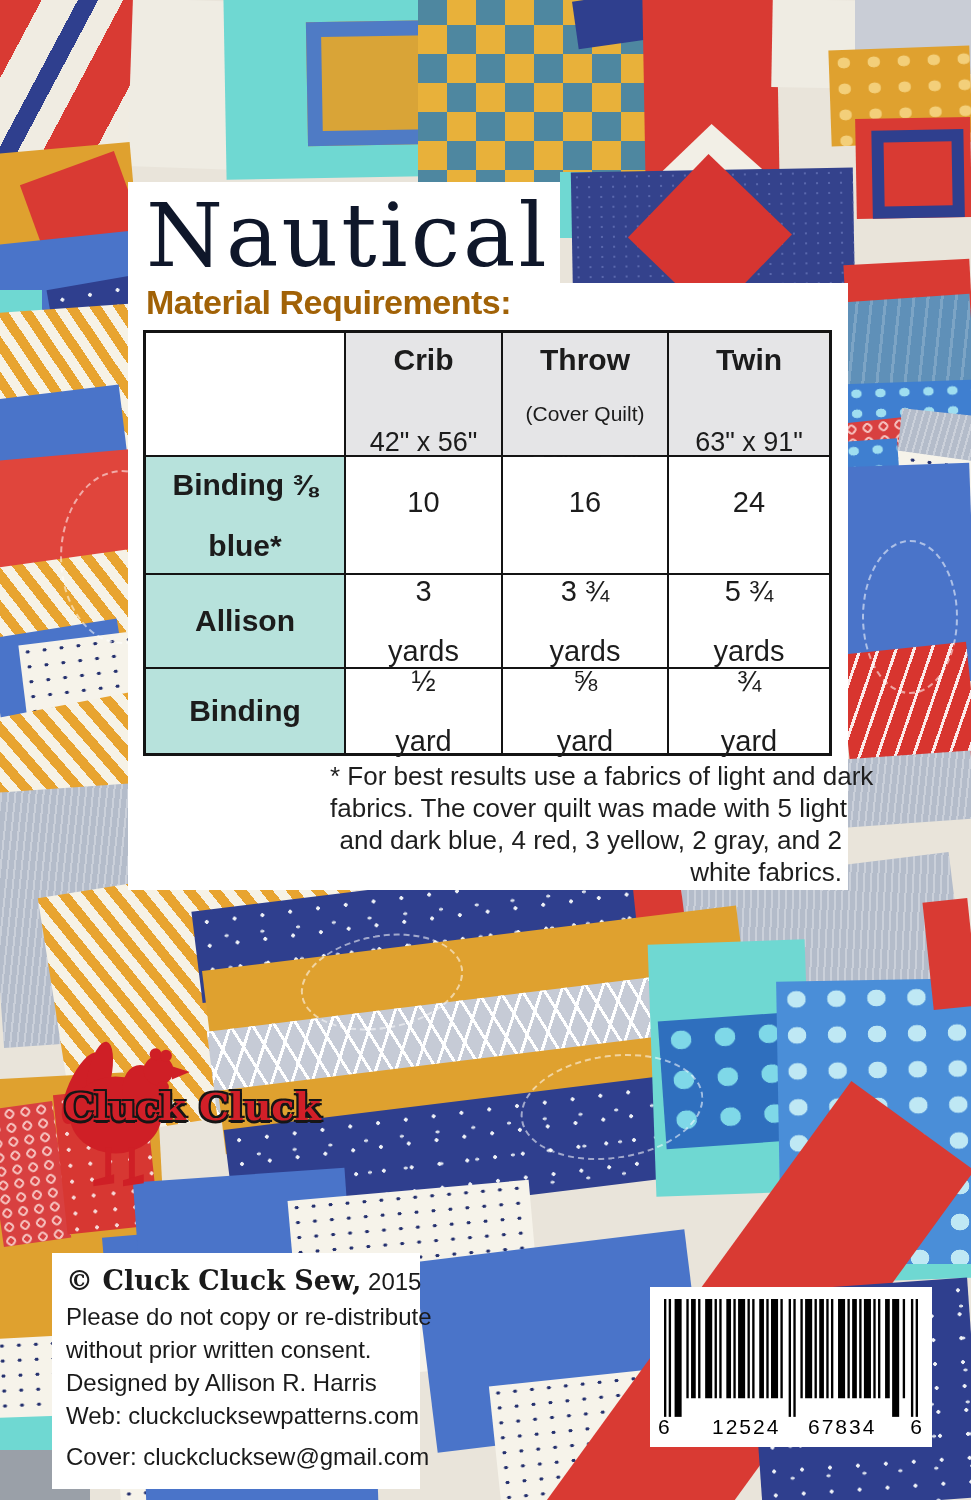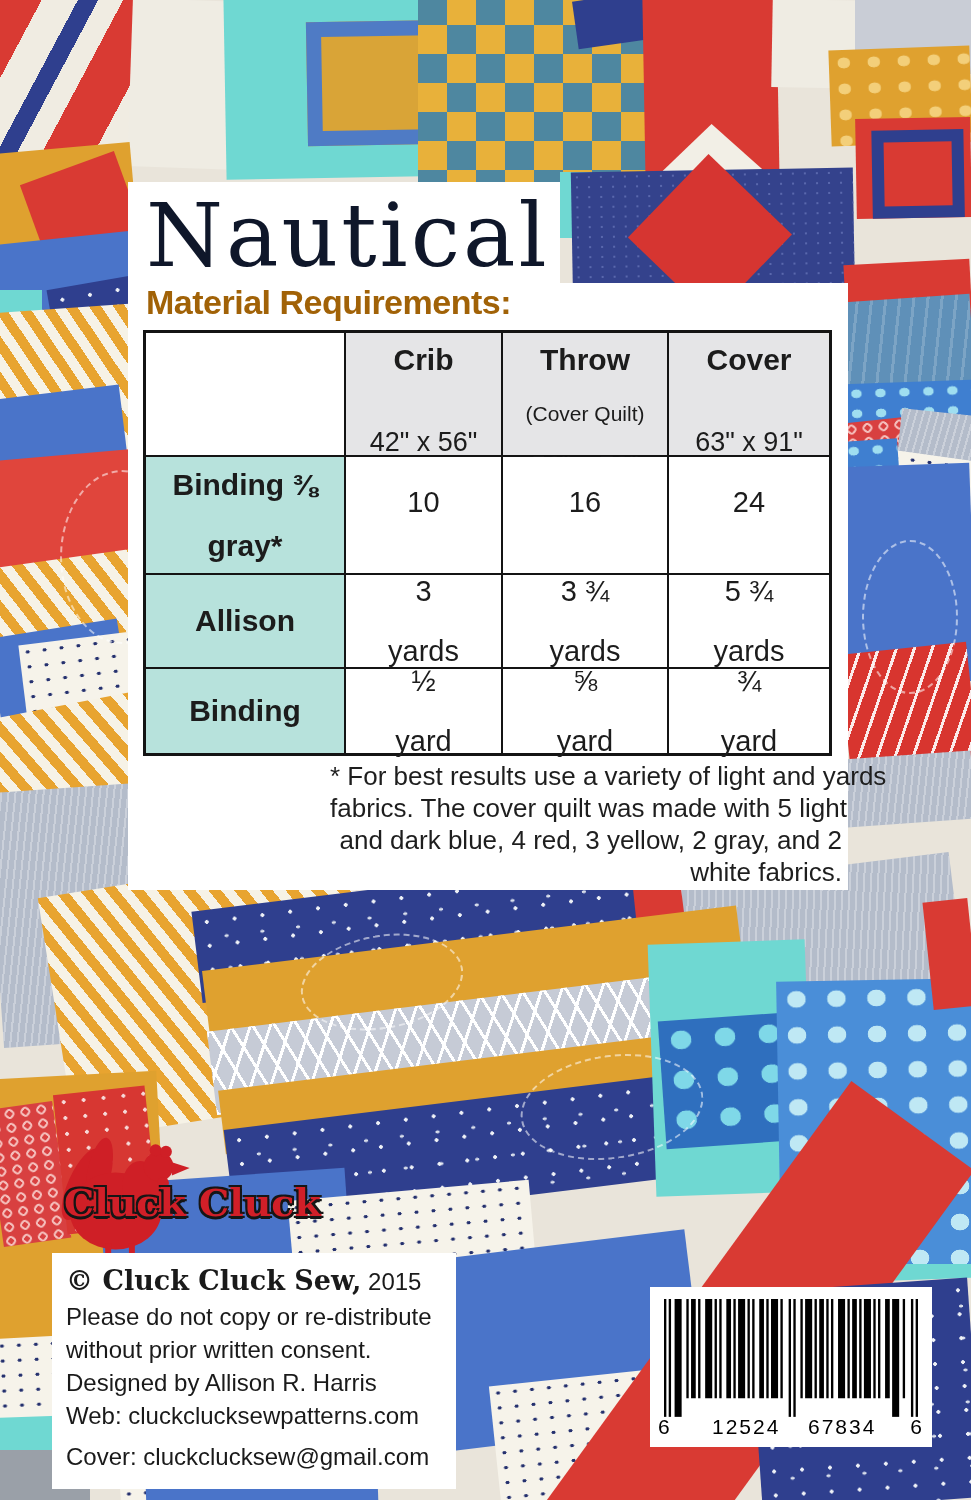--- a/index.html
+++ b/index.html
@@ -42,28 +42,28 @@
   .cell.head{background:#e5e5e7;justify-content:space-between;padding:10px 0 12px;}
   .cell.corner{background:#fff;}
   .hname{font-size:30px;font-weight:700;}
   .hsub{font-size:21px;}
   .hsize{font-size:27px;}
   .cell.labelc{background:#b7e2dc;font-weight:700;font-size:30px;line-height:1.18;}
   .vtop,.vbot{font-size:29px;line-height:1.2;}
   .footnote{position:absolute;left:330px;top:760px;width:512px;z-index:6;text-align:right;font-size:26px;line-height:32px;color:#1e1e1e;}
   .footnote div{white-space:nowrap;}
   
-  .logo{position:absolute;left:48px;top:1128px;width:240px;height:170px;z-index:7;}
+  .logo{position:absolute;left:48px;top:1032px;width:240px;height:170px;z-index:7;}
   .logo svg{position:absolute;left:0;top:6px;}
   .logo-line1{position:absolute;left:16px;top:52px;font-family:"DejaVu Serif",serif;font-weight:700;font-size:38px;color:#d11f28;white-space:nowrap;
     text-shadow:-2px -2px 0 #161616,2px -2px 0 #161616,-2px 2px 0 #161616,2px 2px 0 #161616,0 3px 0 #161616;}
   .logo-line2{position:absolute;left:86px;top:92px;font-family:"DejaVu Serif",serif;font-weight:700;font-size:62px;color:#111111;white-space:nowrap;
     text-shadow:-3px 0 0 #f5f2ea,3px 0 0 #f5f2ea,0 -3px 0 #f5f2ea,0 3px 0 #f5f2ea,3px 3px 0 #f5f2ea,-3px 3px 0 #f5f2ea;}
   
-  .copybox{position:absolute;left:52px;top:1253px;width:404px;z-index:7;background:#ffffff;padding:12px 16px 16px 14px;box-sizing:border-box;color:#1a1a1a;}
+  .copybox{position:absolute;left:52px;top:1253px;width:368px;z-index:7;background:#ffffff;padding:12px 16px 16px 14px;box-sizing:border-box;color:#1a1a1a;}
   .copy-line1{font-family:"DejaVu Serif",serif;font-weight:700;font-size:27px;margin-bottom:4px;white-space:nowrap;}
   .copy-year{font-family:"Liberation Sans",sans-serif;font-weight:400;font-size:24px;}
   .copy-line{font-size:24px;line-height:33px;white-space:nowrap;}
   .copy-line.email{margin-top:8px;}
   
   .barcode{position:absolute;left:650px;top:1287px;width:282px;height:160px;z-index:7;background:#ffffff;}
   .barcode svg{position:absolute;left:14px;top:12px;width:254px;height:122px;}
   .bc-digit{position:absolute;bottom:8px;font-size:21px;color:#000;letter-spacing:2px;font-family:"Liberation Sans",sans-serif;}
   .bc-d1{left:8px;}
   .bc-g1{left:62px;}
@@ -171,28 +171,28 @@
       <div class="hname">Crib</div>
       <div class="hsub"></div>
       <div class="hsize">42" x 56"</div>
     </div>
     <div class="cell head">
       <div class="hname">Throw</div>
       <div class="hsub">(Cover Quilt)</div>
       <div class="hsize">56" x 70"</div>
     </div>
     <div class="cell head">
-      <div class="hname">Cover</div>
+      <div class="hname">Twin</div>
       <div class="hsub"></div>
       <div class="hsize">63" x 91"</div>
     </div>
 
     <div class="cell labelc">
       <div>Binding ⅜</div>
-      <div>gray*</div>
+      <div>blue*</div>
     </div>
     <div class="cell">
       <div class="vtop">10</div>
       <div class="vbot"></div>
     </div>
     <div class="cell">
       <div class="vtop">16</div>
       <div class="vbot"></div>
     </div>
     <div class="cell">
@@ -227,21 +227,21 @@
       <div class="vtop">⅝</div>
       <div class="vbot">yard</div>
     </div>
     <div class="cell">
       <div class="vtop">¾</div>
       <div class="vbot">yard</div>
     </div>
   </div>
 
   <div class="footnote">
-    <div>* For best results use a variety of light and yards</div>
+    <div>* For best results use a fabrics of light and dark</div>
     <div>fabrics.  The cover quilt was made with 5 light</div>
     <div>and dark blue, 4 red, 3 yellow, 2 gray, and 2</div>
     <div>white fabrics.</div>
   </div>
 
   <div class="logo">
     <svg width="150" height="160" viewBox="0 0 100 108">
       <g fill="#cf1f26">
         <ellipse cx="22" cy="34" rx="9" ry="26" transform="rotate(24 22 34)"></ellipse>
         <ellipse cx="34" cy="26" rx="8" ry="24" transform="rotate(12 34 26)"></ellipse>

